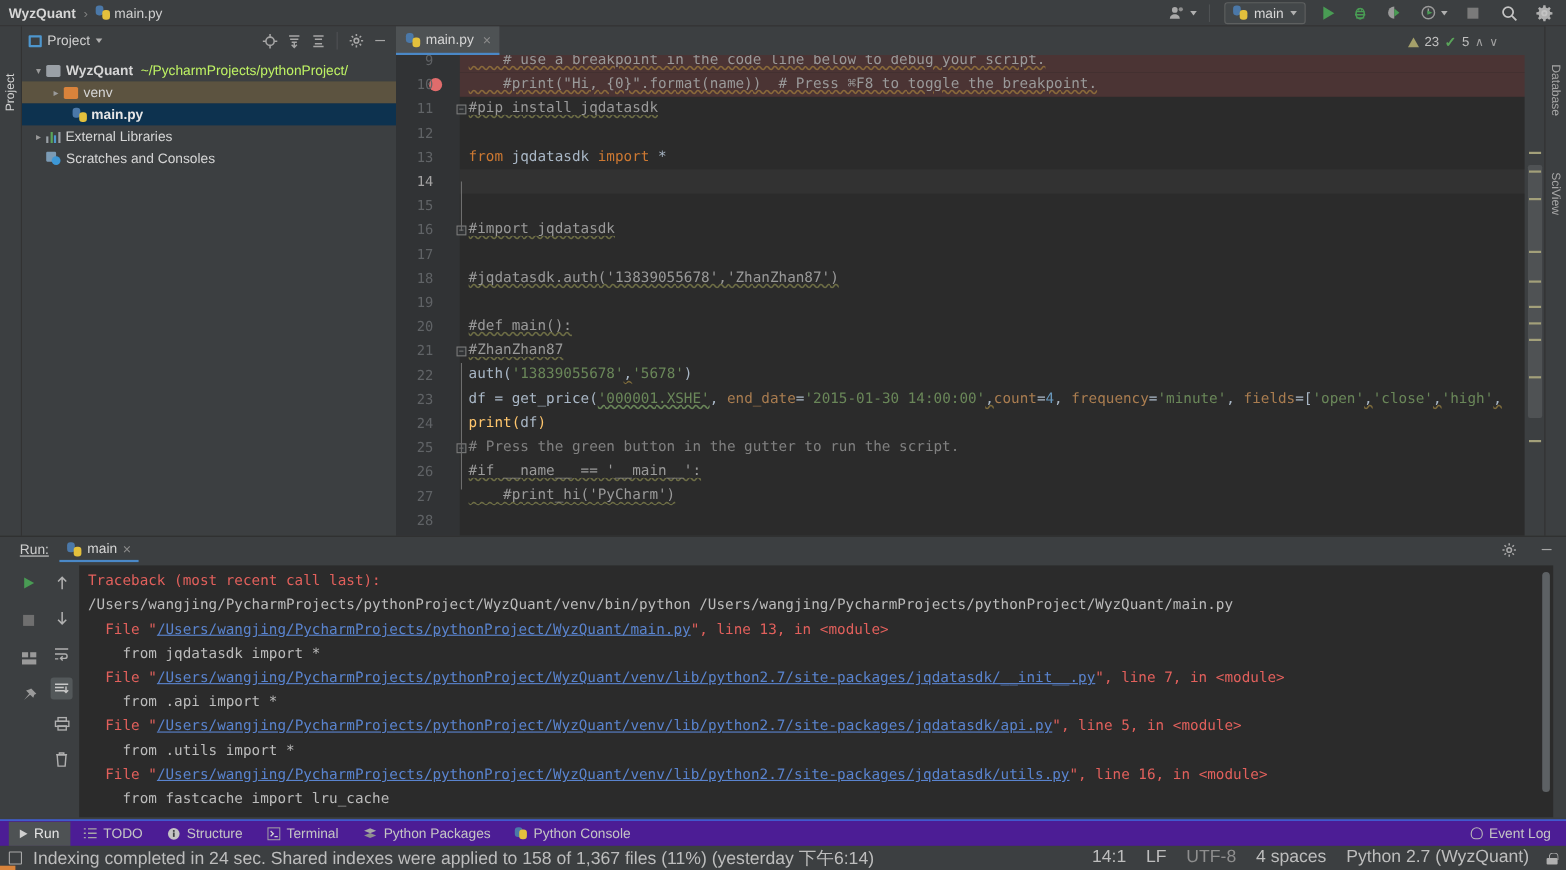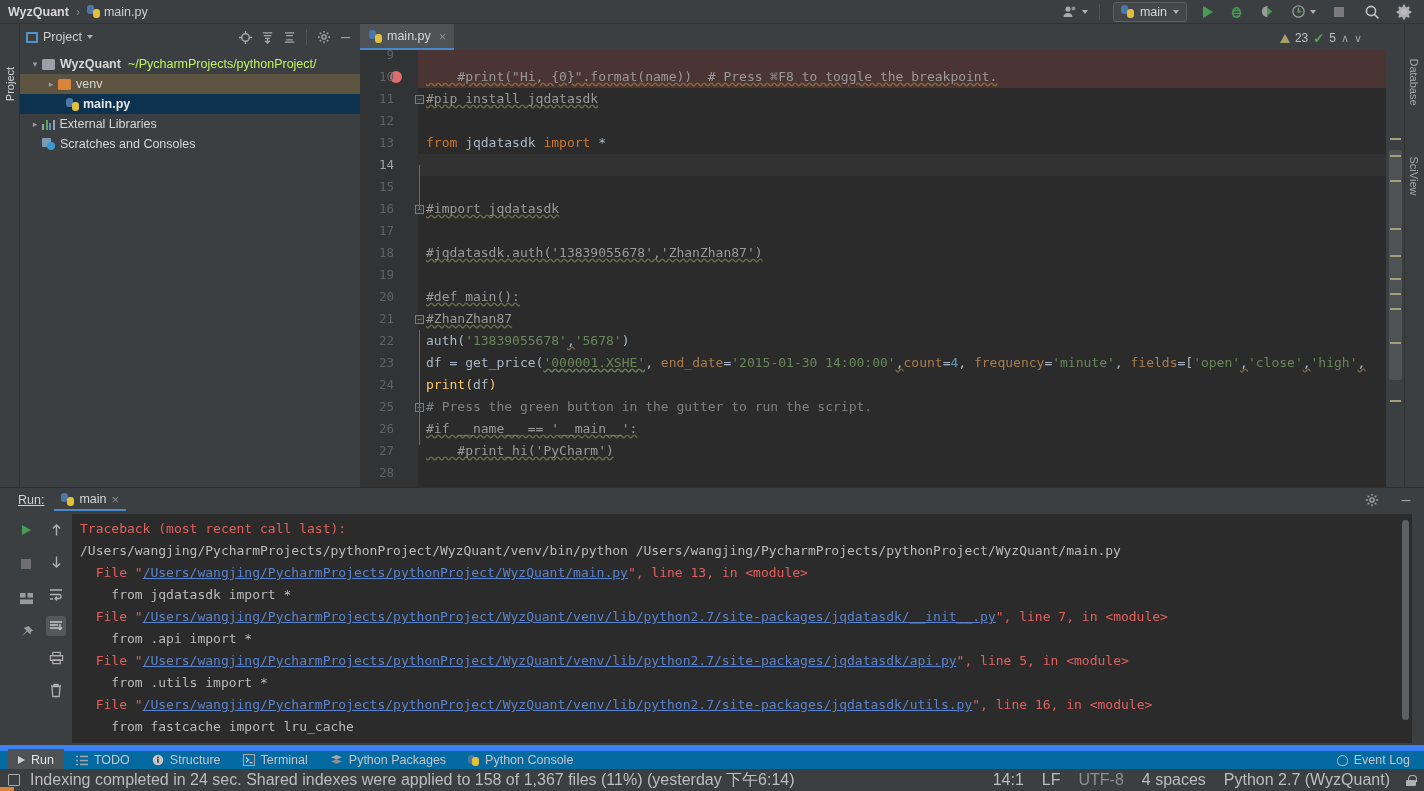--- a/index.html
+++ b/index.html
@@ -201,22 +201,22 @@
     font-size:13px;line-height:22px;white-space:pre;
   }
   .o-white{color:#bbbbbb;}
   .o-red{color:#e2605c;}
   .o-link{color:#5a84cf;text-decoration:underline;}
   #conScroll{position:absolute;right:2px;top:6px;width:9px;bottom:8px;}
   #conScroll .thumb{position:absolute;top:0;left:1px;width:7px;height:200px;background:#5d6164;border-radius:4px;}
 
   
   #toolwinBar{
-    position:absolute;left:0;right:0;bottom:22px;height:24px;background:#0369a1;
-    display:flex;align-items:center;padding-left:8px;gap:2px;border-top:6px solid #3b82f6;margin-top:44px;
+    position:absolute;left:0;right:0;bottom:22px;height:24px;background:#4c1d95;
+    display:flex;align-items:center;padding-left:8px;gap:2px;border-top:1px solid #3b82f6;margin-top:44px;
   }
   .twItem{display:flex;align-items:center;gap:6px;padding:0 10px;height:22px;font-size:12.5px;color:#c4c4c4;}
   .twItem.active{background:#4e5254;color:#e6e6e6;}
   .twIcon{font-size:11px;color:#a6a6a6;display:flex;align-items:center;}
   .twSpacer{flex:1;}
   .eventlog{display:flex;align-items:center;gap:6px;padding-right:14px;font-size:12.5px;color:#c4c4c4;}
   .bellIcon{width:11px;height:11px;border:1.5px solid #b9b9b9;border-radius:50% 50% 40% 40%;}
 
   #statusbar{
     position:absolute;left:0;right:0;bottom:0;height:22px;background:#3c3f41;
@@ -415,20 +415,21 @@
           <div class="lnum" style="top: 349px;">25</div>
           <div class="foldmark" style="top: 353px;">−</div>
           <div class="lnum" style="top: 371px;">26</div>
           <div class="lnum" style="top: 393px;">27</div>
           <div class="lnum" style="top: 415px;">28</div>
           <div class="foldline" style="top: 115px; height: 45px;"></div>
           <div class="foldline" style="top: 280px; height: 115px;"></div>
         </div>
 
       <div id="codeWrap">
+          <div class="cline" style="top: -6px;"><span style="color: rgb(154, 154, 154); text-decoration: underline wavy rgb(138, 106, 58);">    # use a breakpoint in the code line below to debug your script.</span></div>
           <div class="cline" style="top: 16px;"><span style="color: rgb(154, 154, 154); text-decoration: underline wavy rgb(138, 106, 58);">    #print("Hi, {0}".format(name))  # Press ⌘F8 to toggle the breakpoint.</span></div>
           <div class="cline" style="top: 38px;"><span class="c-comment-u">#pip install jqdatasdk</span></div>
           <div class="cline" style="top: 60px;"></div>
           <div class="cline" style="top: 82px;"><span class="c-kw">from </span><span class="c-txt">jqdatasdk </span><span class="c-kw">import </span><span class="c-txt">*</span></div>
           <div class="cline" style="top: 104px;"></div>
           <div class="cline" style="top: 126px;"></div>
           <div class="cline" style="top: 148px;"><span class="c-comment-u">#import jqdatasdk</span></div>
           <div class="cline" style="top: 170px;"></div>
           <div class="cline" style="top: 192px;"><span class="c-comment-u">#jqdatasdk.auth('13839055678','ZhanZhan87')</span></div>
           <div class="cline" style="top: 214px;"></div>

